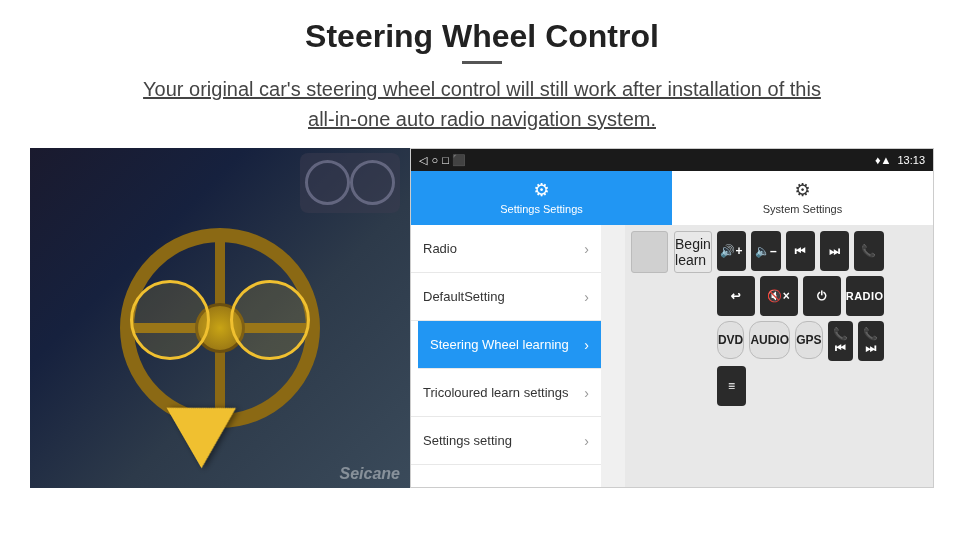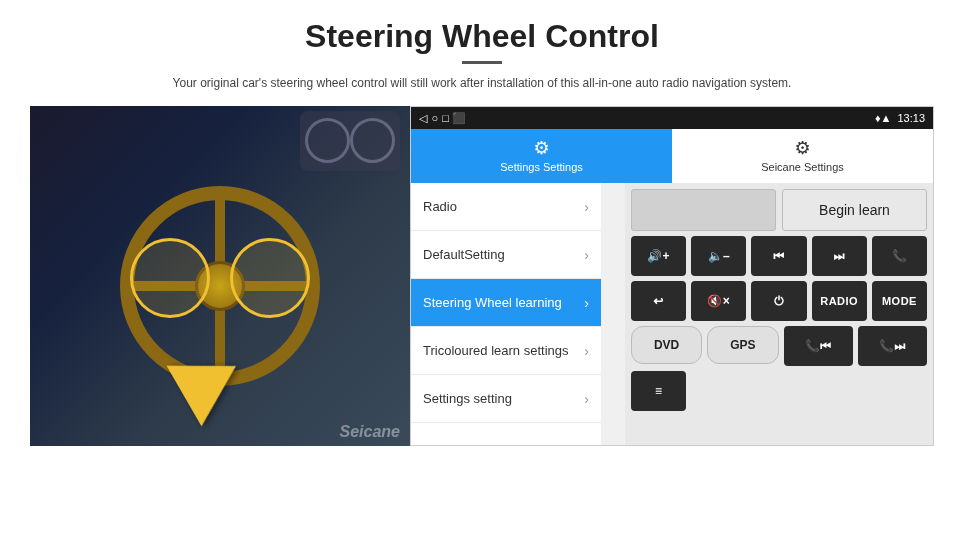--- a/index.html
+++ b/index.html
@@ -29,26 +29,27 @@
     }
 
     .title-divider {
       width: 40px;
       height: 3px;
       background: #555;
       margin: 0 auto 10px;
     }
 
     .page-subtitle {
-      font-size: 12px;
+      font-size: 20px;
       color: #444;
       text-align: center;
       max-width: 700px;
       line-height: 1.5;
       margin-bottom: 14px;
+      text-decoration: underline;
     }
 
     .main-content {
       display: flex;
       width: 100%;
       gap: 0;
       height: 340px;
     }
 
     
@@ -276,37 +277,38 @@
       padding: 0 12px;
       border-bottom: 1px solid #e8e8e8;
       font-size: 13px;
       color: #333;
       cursor: pointer;
     }
 
     .menu-item.active {
       background: #2196F3;
       color: white;
+      margin-left: 7px;
     }
 
     .menu-item .chevron {
       font-size: 14px;
       color: #999;
     }
 
     .menu-item.active .chevron {
       color: white;
     }
 
     
     .controls-area {
       flex: 1;
       background: #e8e8e8;
       display: flex;
-      flex-direction: column;
+      flex-direction: row;
       padding: 6px;
       gap: 5px;
     }
 
     
     .top-row {
       display: flex;
       gap: 6px;
       height: 42px;
     }
@@ -432,21 +434,21 @@
         </div>
       </div>
 
       <div class="tab-bar">
         <div class="tab-item active">
           <span class="tab-icon">⚙</span>
           <span>Settings Settings</span>
         </div>
         <div class="tab-item">
           <span class="tab-icon">⚙</span>
-          <span>Seicane Settings</span>
+          <span>System Settings</span>
         </div>
       </div>
 
       <div class="panel-body">
 
         <div class="menu-list">
 
           <div class="menu-item">
             <span>Radio</span>
             <span class="chevron">›</span>
@@ -507,28 +509,28 @@
               </button>
               <button class="ctrl-btn">
                 <span>🔇×</span>
               </button>
               <button class="ctrl-btn">
                 <span>⏻</span>
               </button>
               <button class="ctrl-btn text-btn">
                 <span>RADIO</span>
               </button>
-              <button class="ctrl-btn text-btn">
-                <span>MODE</span>
-              </button>
             </div>
 
             <div class="btn-row">
               <button class="small-btn">
                 <span>DVD</span>
+              </button>
+              <button class="small-btn">
+                <span>AUDIO</span>
               </button>
               <button class="small-btn">
                 <span>GPS</span>
               </button>
               <button class="ctrl-btn">
                 <span>📞⏮</span>
               </button>
               <button class="ctrl-btn">
                 <span>📞⏭</span>
               </button>

